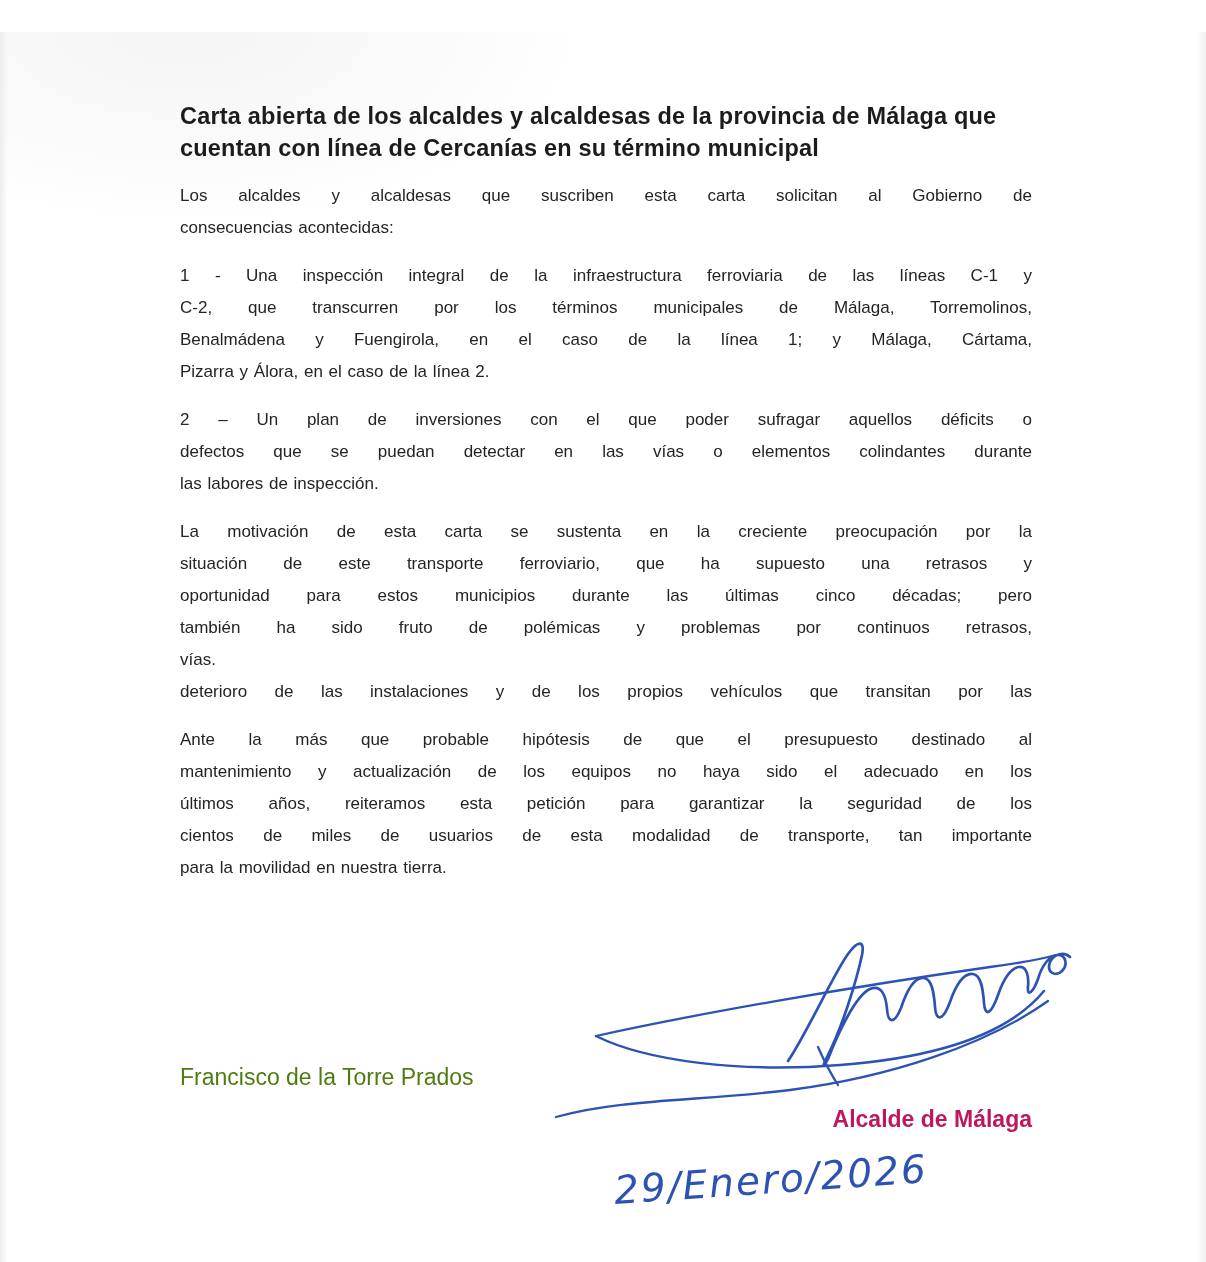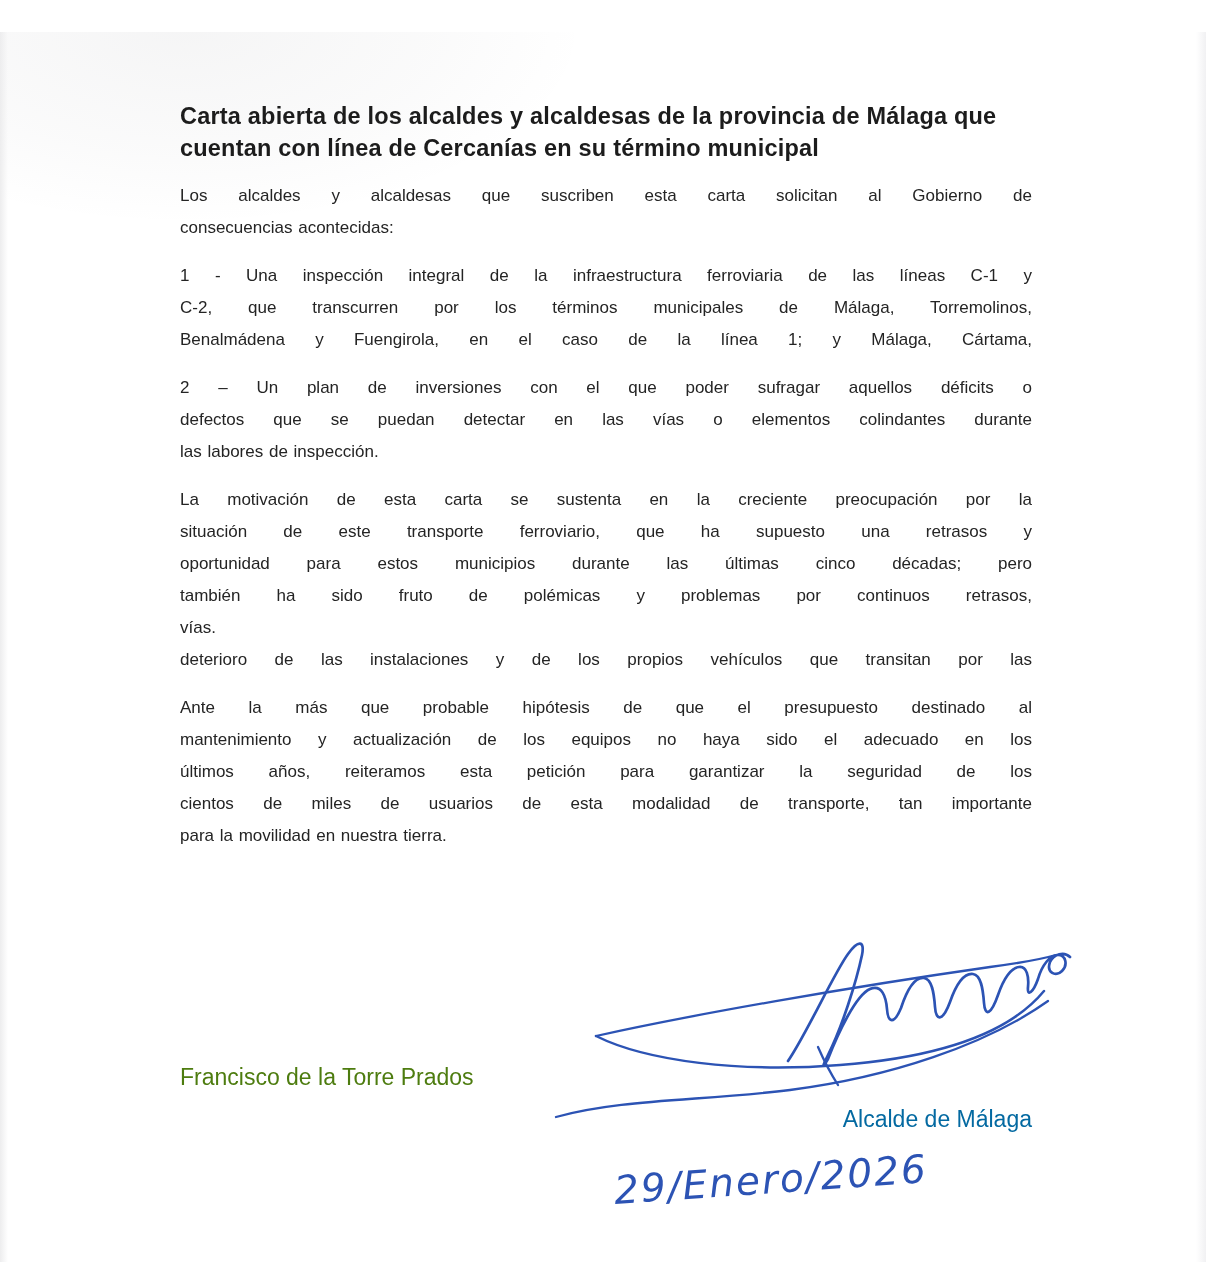--- a/index.html
+++ b/index.html
@@ -48,21 +48,21 @@
   .sig-ink {
     position:absolute; left:550px; top:895px;
     width:545px; height:195px;
   }
   .sig-name {
     position:absolute; left:180px; top:1031px; width:852px;
     text-align:left; font-size:23px; color:#4d7c0f; line-height:28px;
   }
   .sig-role {
     position:absolute; left:180px; top:1073px; width:852px;
-    text-align:right; font-size:23px; color:#0369a1; line-height:28px;
+    text-align:right; font-size:23px; color:#be185d; line-height:28px;font-weight:bold;
   }
   .hand-date {
     position:absolute; left:614px; top:1136px;
     font-family:"DejaVu Sans", sans-serif;
     font-style:italic;
     font-size:39px;
     letter-spacing:2px;
     transform:rotate(-4deg);
     transform-origin:left center;
     white-space:nowrap;
@@ -83,20 +83,21 @@
         <div class="jline last">cuentan con línea de Cercanías en su término municipal</div>
       </h1>
     <div class="para">
         <div class="jline">Los alcaldes y alcaldesas que suscriben esta carta solicitan al Gobierno de</div>
         <div class="jline last">consecuencias acontecidas:</div>
       </div>
     <div class="para">
         <div class="jline">1 - Una inspección integral de la infraestructura ferroviaria de las líneas C-1 y</div>
         <div class="jline">C-2, que transcurren por los términos municipales de Málaga, Torremolinos,</div>
         <div class="jline">Benalmádena y Fuengirola, en el caso de la línea 1; y Málaga, Cártama,</div>
+        <div class="jline last">Pizarra y Álora, en el caso de la línea 2.</div>
       </div>
     <div class="para">
         <div class="jline">2 – Un plan de inversiones con el que poder sufragar aquellos déficits o</div>
         <div class="jline">defectos que se puedan detectar en las vías o elementos colindantes durante</div>
         <div class="jline last">las labores de inspección.</div>
       </div>
     <div class="para">
         <div class="jline">La motivación de esta carta se sustenta en la creciente preocupación por la</div>
         <div class="jline">situación de este transporte ferroviario, que ha supuesto una retrasos y</div>
         <div class="jline">oportunidad para estos municipios durante las últimas cinco décadas; pero</div>

